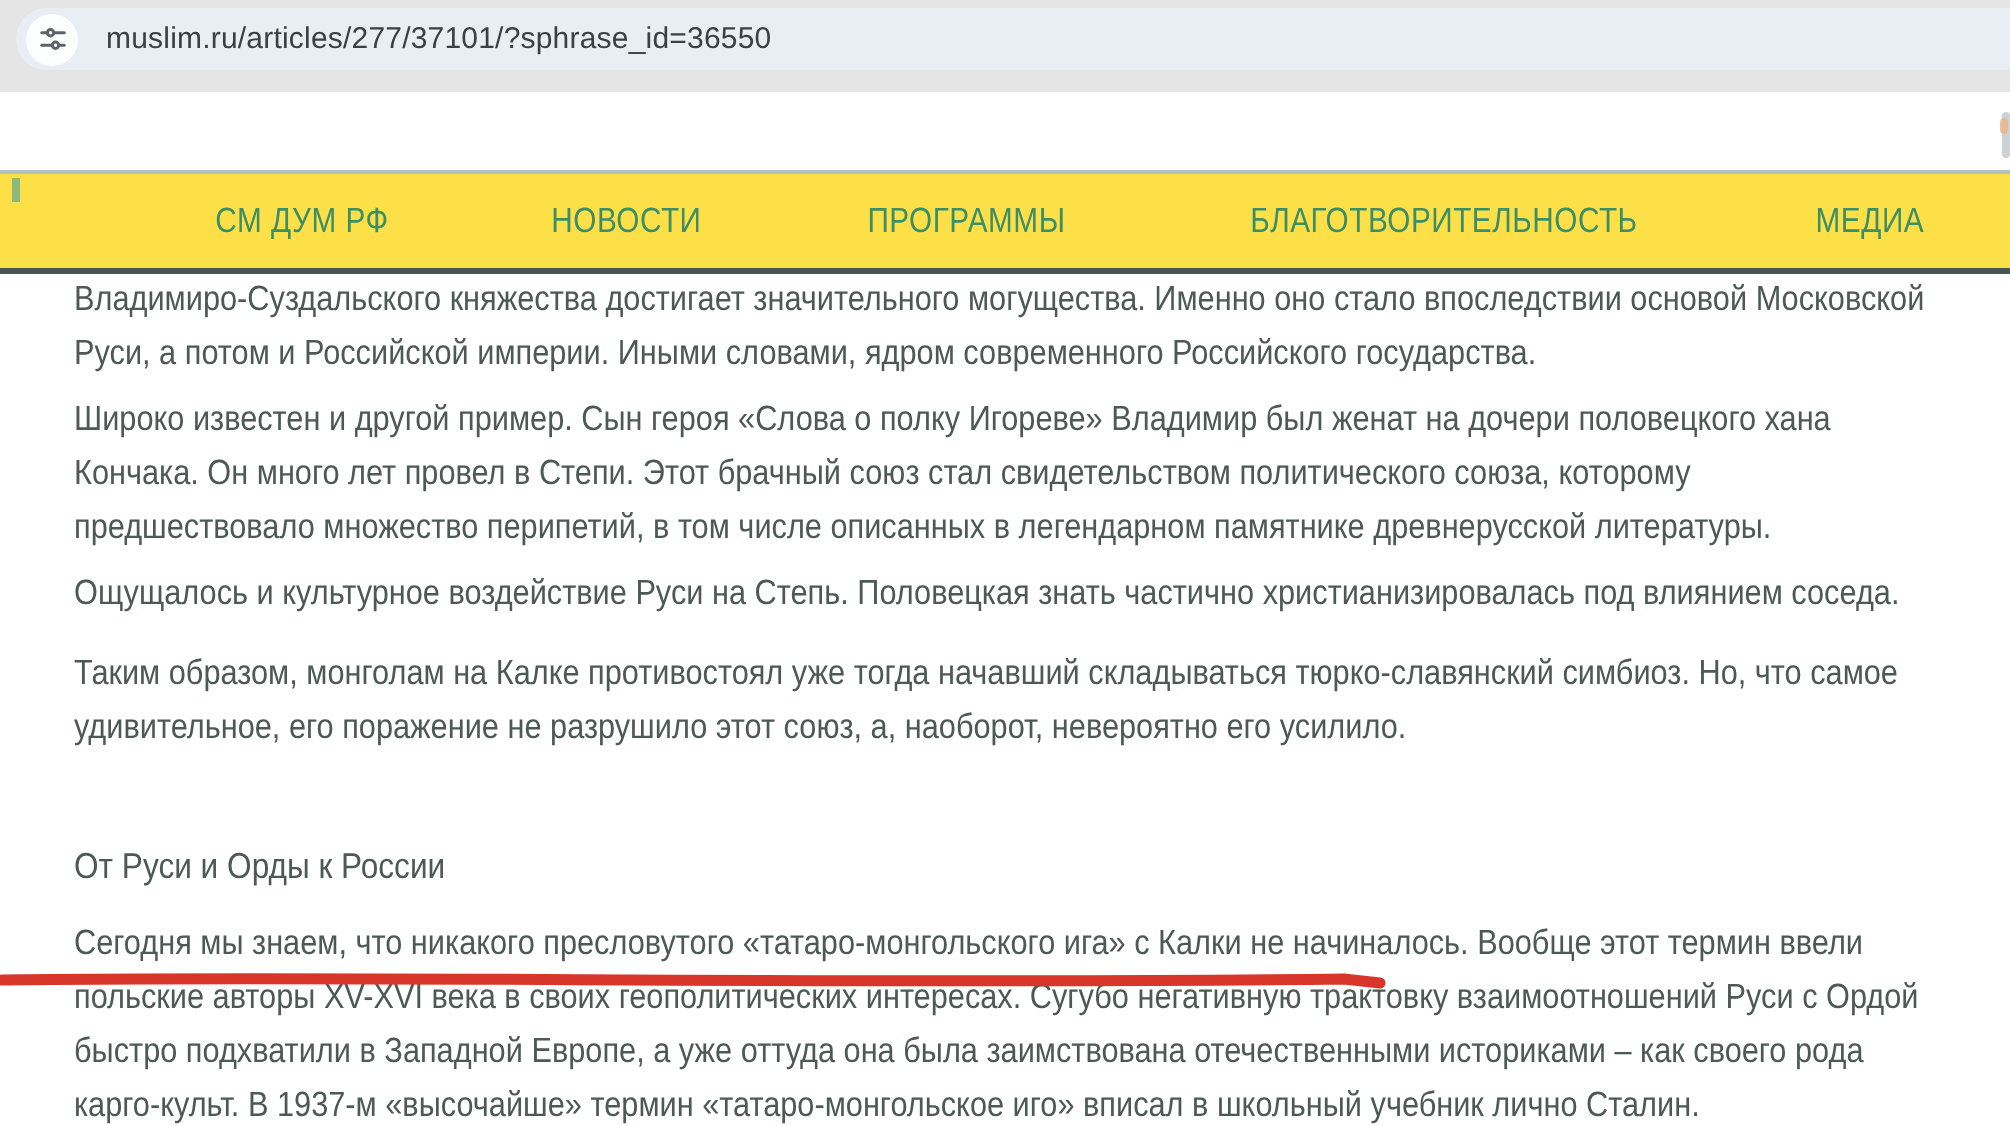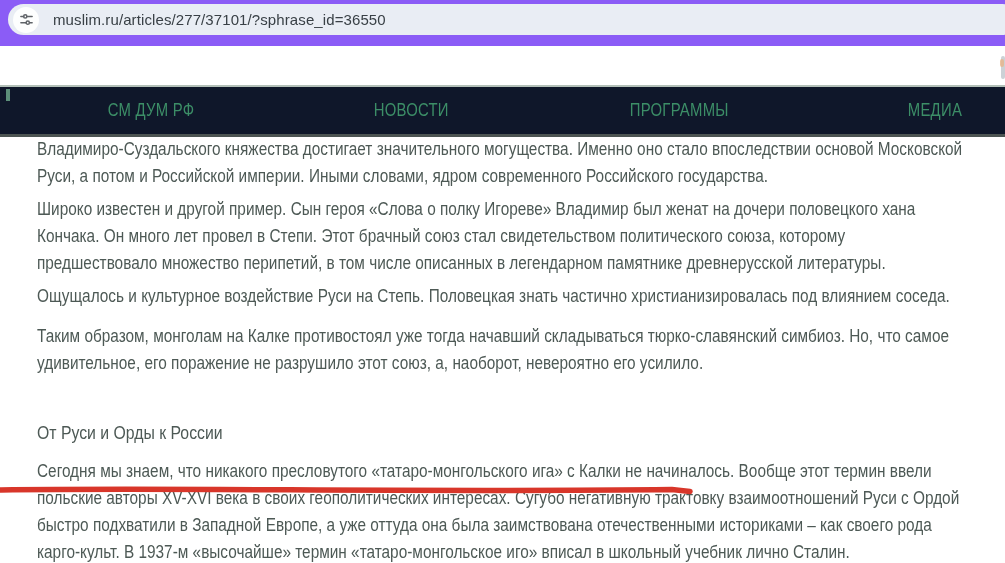--- a/index.html
+++ b/index.html
@@ -1,38 +1,38 @@
 <!DOCTYPE html>
 <html><head>
 <meta charset="utf-8">
 <style>
   html,body{margin:0;padding:0;background:#fff;}
   .screen{
     position:relative;width:1005px;height:563px;overflow:hidden;background:#ffffff;
     font-family:"Liberation Sans",sans-serif;
   }
   
-  .topbar{position:absolute;left:0;top:0;width:1005px;height:46px;background:#8b5cf6;}
+  .topbar{position:absolute;left:0;top:0;width:1005px;height:46px;background:#e5e5e5;}
   .urlbar{
     position:absolute;left:8px;top:4px;width:1010px;height:31px;
     background:#e9edf4;border-radius:16px;display:flex;align-items:center;
   }
   .tune-circle{
     width:26px;height:26px;margin-left:5px;border-radius:50%;
     background:#fdfefe;display:flex;align-items:center;justify-content:center;flex:0 0 auto;
   }
   .url-text{
     margin-left:14px;font-size:15px;color:#394046;letter-spacing:0.1px;white-space:nowrap;
   }
   
   .scroll-mark{position:absolute;right:0;top:56px;width:4px;height:23px;background:#ccd1d6;border-radius:2px;}
   .scroll-dot{position:absolute;right:1px;top:59px;width:4px;height:8px;background:#e7b48a;opacity:.8;border-radius:2px;}
   
   .menu{
-    position:absolute;left:0;top:85px;width:1005px;height:52px;background:#0f172a;
+    position:absolute;left:0;top:85px;width:1005px;height:52px;background:#fde047;
     border-top:2px solid #b3c0b8;border-bottom:3px solid #4c5452;
     display:flex;align-items:center;justify-content:space-between;
     padding:0 38px 0 100px;box-sizing:border-box;
   }
   .menu-accent{position:absolute;left:6px;top:2px;width:4px;height:12px;background:#6fae8f;opacity:.8;}
   .menu-item{
     text-decoration:none;color:#3c8e67;font-size:17.5px;letter-spacing:0.3px;
     white-space:nowrap;cursor:pointer;
   }
   .cond{display:inline-block;transform:scaleX(0.85);transform-origin:center center;}
@@ -68,20 +68,21 @@
   </div>
 
   <div class="scroll-mark"></div>
   <div class="scroll-dot"></div>
 
   <nav class="menu">
     <span class="menu-accent"></span>
     <a class="menu-item"><span class="cond">СМ ДУМ РФ</span></a>
     <a class="menu-item"><span class="cond">НОВОСТИ</span></a>
     <a class="menu-item"><span class="cond">ПРОГРАММЫ</span></a>
+    <a class="menu-item"><span class="cond">БЛАГОТВОРИТЕЛЬНОСТЬ</span></a>
     <a class="menu-item"><span class="cond">МЕДИА</span></a>
   </nav>
 
   <main class="article">
     <p class="para" style="top:-3px">Владимиро-Суздальского княжества достигает значительного могущества. Именно оно стало впоследствии основой Московской Руси, а потом и Российской империи. Иными словами, ядром современного Российского государства.</p>
     <p class="para" style="top:57px">Широко известен и другой пример. Сын героя «Слова о полку Игореве» Владимир был женат на дочери половецкого хана Кончака. Он много лет провел в Степи. Этот брачный союз стал свидетельством политического союза, которому предшествовало множество перипетий, в том числе описанных в легендарном памятнике древнерусской литературы.</p>
     <p class="para" style="top:144px">Ощущалось и культурное воздействие Руси на Степь. Половецкая знать частично христианизировалась под влиянием соседа.</p>
     <p class="para" style="top:184px">Таким образом, монголам на Калке противостоял уже тогда начавший складываться тюрко-славянский симбиоз. Но, что самое удивительное, его поражение не разрушило этот союз, а, наоборот, невероятно его усилило.</p>
     <h2 class="heading" style="top:281px">От Руси и Орды к России</h2>
     <p class="para" style="top:319px">Сегодня мы знаем, что никакого пресловутого «татаро-монгольского ига» с Калки не начиналось. Вообще этот термин ввели польские авторы XV-XVI века в своих геополитических интересах. Сугубо негативную трактовку взаимоотношений Руси с Ордой быстро подхватили в Западной Европе, а уже оттуда она была заимствована отечественными историками – как своего рода карго-культ. В 1937-м «высочайше» термин «татаро-монгольское иго» вписал в школьный учебник лично Сталин.</p>

